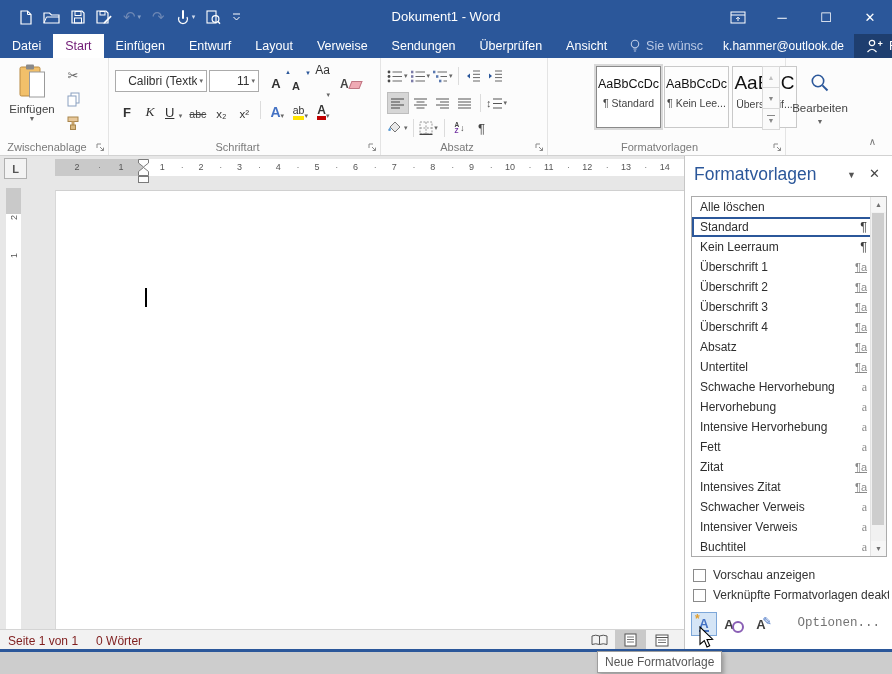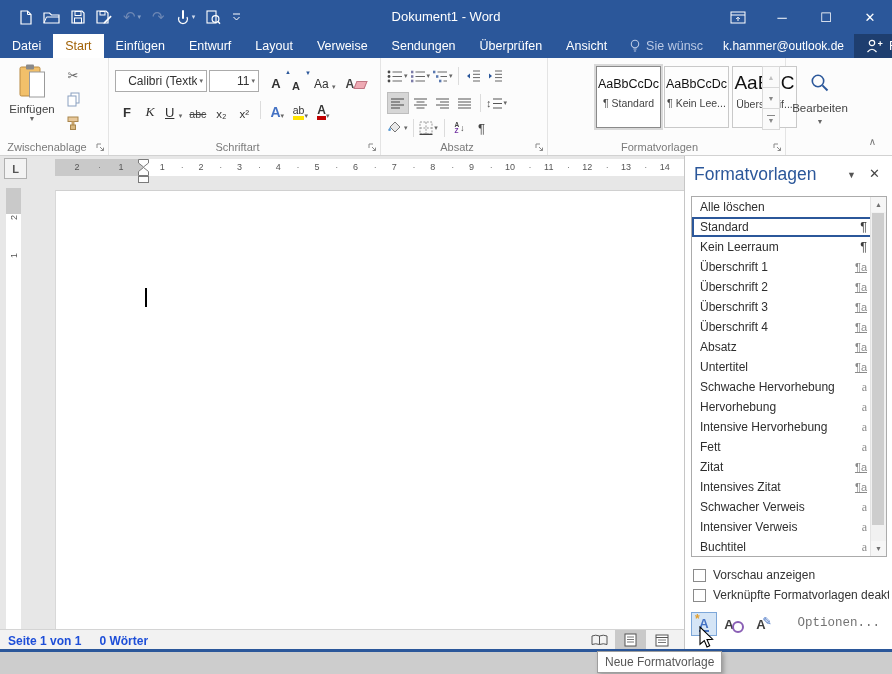--- a/index.html
+++ b/index.html
@@ -16,21 +16,21 @@
   .qarr{font-size:7px;color:#cfd9ea;}
   .undo-glyph,.redo-glyph{font-size:15px;line-height:14px;color:#6d87b4;}
   .wtitle{position:absolute;left:0;top:0;width:100%;height:34px;line-height:34px;text-align:center;color:#fff;font-size:13px;pointer-events:none;}
   .winbtns{position:absolute;right:0;top:0;height:34px;display:flex;z-index:2;}
   .winbtn{width:44px;height:34px;display:flex;align-items:center;justify-content:center;color:#fff;font-size:13px;}
 
   
   .tabrow{position:absolute;left:0;top:34px;width:892px;height:24px;background:#2b579a;display:flex;align-items:stretch;color:#fff;font-size:12.5px;}
   .tabs{display:flex;}
   .tab{display:flex;align-items:center;padding:0 12px;white-space:nowrap;}
-  .tab.active{background:#fff;color:#a16207;}
+  .tab.active{background:#fff;color:#701a75;}
   .tellme{display:flex;align-items:center;gap:5px;padding:0 10px;color:#b9c8e4;white-space:nowrap;}
   .spacer{flex:1;}
   .account{display:flex;align-items:center;padding:0 10px;font-size:12px;white-space:nowrap;}
   .share{display:flex;align-items:center;gap:6px;background:#1e3e6f;padding:0 12px;margin-right:18px;font-size:12.5px;white-space:nowrap;}
 
   
   .ribbon{position:absolute;left:0;top:58px;width:892px;height:97px;background:#fcfcfc;border-bottom:1px solid #d2d2d2;display:flex;}
   .rgroup{position:relative;height:100%;border-right:1px solid #e4e4e4;flex:none;}
   .glabel{position:absolute;bottom:2px;left:0;right:14px;text-align:center;font-size:11px;color:#7a7a7a;white-space:nowrap;}
   .launcher{position:absolute;bottom:3px;right:3px;}
@@ -51,21 +51,21 @@
   .fr2{position:absolute;left:8px;top:42px;display:flex;align-items:center;gap:3px;}
   .fbtn{min-width:16px;height:20px;display:flex;align-items:flex-end;justify-content:center;color:#333;padding:0 2px;}
   .b-bold{font-weight:bold;font-size:13px;}
   .b-italic{font-style:italic;font-family:"Liberation Serif",serif;font-size:13.5px;}
   .b-under{text-decoration:underline;font-size:13px;}
   .b-strike{text-decoration:line-through;font-size:10.5px;color:#444;}
   .b-sub,.b-sup{font-size:11.5px;}
   .b-grow{font-weight:bold;font-size:13px;position:relative;}
   .b-grow .tiny,.b-shrink .tiny{position:absolute;top:-2px;right:-5px;font-size:6px;color:#2b579a;}
   .b-shrink{font-weight:bold;font-size:11px;position:relative;align-self:flex-end;}
-  .b-case{font-size:12px;}
+  .b-case{font-size:12px;flex-direction:column;}
   .b-eff{font-weight:bold;font-size:14px;color:#4472c4;}
   .b-hl{font-size:10.5px;border-bottom:4px solid #ffe400;line-height:11px;}
   .b-fc{font-weight:bold;font-size:12px;border-bottom:4px solid #c00000;line-height:12px;}
   .vdiv{width:1px;height:18px;background:#dcdcdc;margin:0 3px;align-self:center;}
   .eraser{width:9px;height:6px;background:#efaab4;border:1px solid #c07683;transform:skewX(-22deg);margin-left:1px;margin-bottom:2px;}
 
   .pr{position:absolute;display:flex;align-items:center;gap:2px;}
   .pbtn{height:20px;min-width:20px;display:flex;align-items:center;justify-content:center;gap:1px;color:#555;}
   .pbtn.active{background:#d6d6d6;border:1px solid #bdbdbd;}
   .sorticon{display:flex;flex-direction:column;font-size:6.5px;font-weight:bold;line-height:6px;color:#444;}
@@ -101,21 +101,21 @@
   .mk2{position:absolute;left:83px;bottom:0;}
   .belowbox{position:absolute;left:138px;top:176px;width:11px;height:7px;background:#fdfdfd;border:1px solid #7a7a7a;box-sizing:border-box;}
   .vruler{position:absolute;left:6px;top:188px;width:15px;height:441px;background:#fff;}
   .vgray{position:absolute;left:0;top:0;width:15px;height:26px;background:#c9c9c9;}
   .v-nums{position:absolute;left:0;top:10px;width:15px;display:flex;flex-direction:column;}
   .vnum{height:38px;display:flex;align-items:center;justify-content:center;font-size:9px;color:#555;writing-mode:vertical-rl;transform:rotate(180deg);}
   .page{position:absolute;left:55px;top:190px;width:629px;height:439px;background:#fff;border-top:1px solid #d0d0d0;border-left:1px solid #d8d8d8;}
   .caret{position:absolute;left:89px;top:97px;width:1.5px;height:19px;background:#000;}
 
   
-  .statusbar{position:absolute;left:0;top:629px;width:892px;height:21px;background:#f2f2f2;border-top:1px solid #d4d4d4;display:flex;align-items:center;font-size:12px;color:#1d4ed8;z-index:5;font-weight:bold;}
+  .statusbar{position:absolute;left:0;top:629px;width:892px;height:21px;background:#f2f2f2;border-top:1px solid #d4d4d4;display:flex;align-items:center;font-size:12px;color:#7f1d1d;z-index:5;}
   .statusbar .sitem-s{margin-left:8px;}
   .statusbar .words{margin-left:18px;}
   .viewbtns{position:absolute;left:584px;top:0;height:20px;display:flex;}
   .vbtn{width:31px;height:20px;display:flex;align-items:center;justify-content:center;}
   .vbtn.active{background:#c9c9c9;}
   .accentline{position:absolute;left:0;top:649px;width:892px;height:3px;background:#2b579a;z-index:25;}
 
   
   .panel{position:absolute;left:684px;top:156px;width:208px;height:493px;background:#fff;border-left:1px solid #c6c6c6;z-index:20;box-sizing:border-box;}
   .ptitle{position:absolute;left:9px;top:8px;font-size:17.5px;color:#2b579a;}

